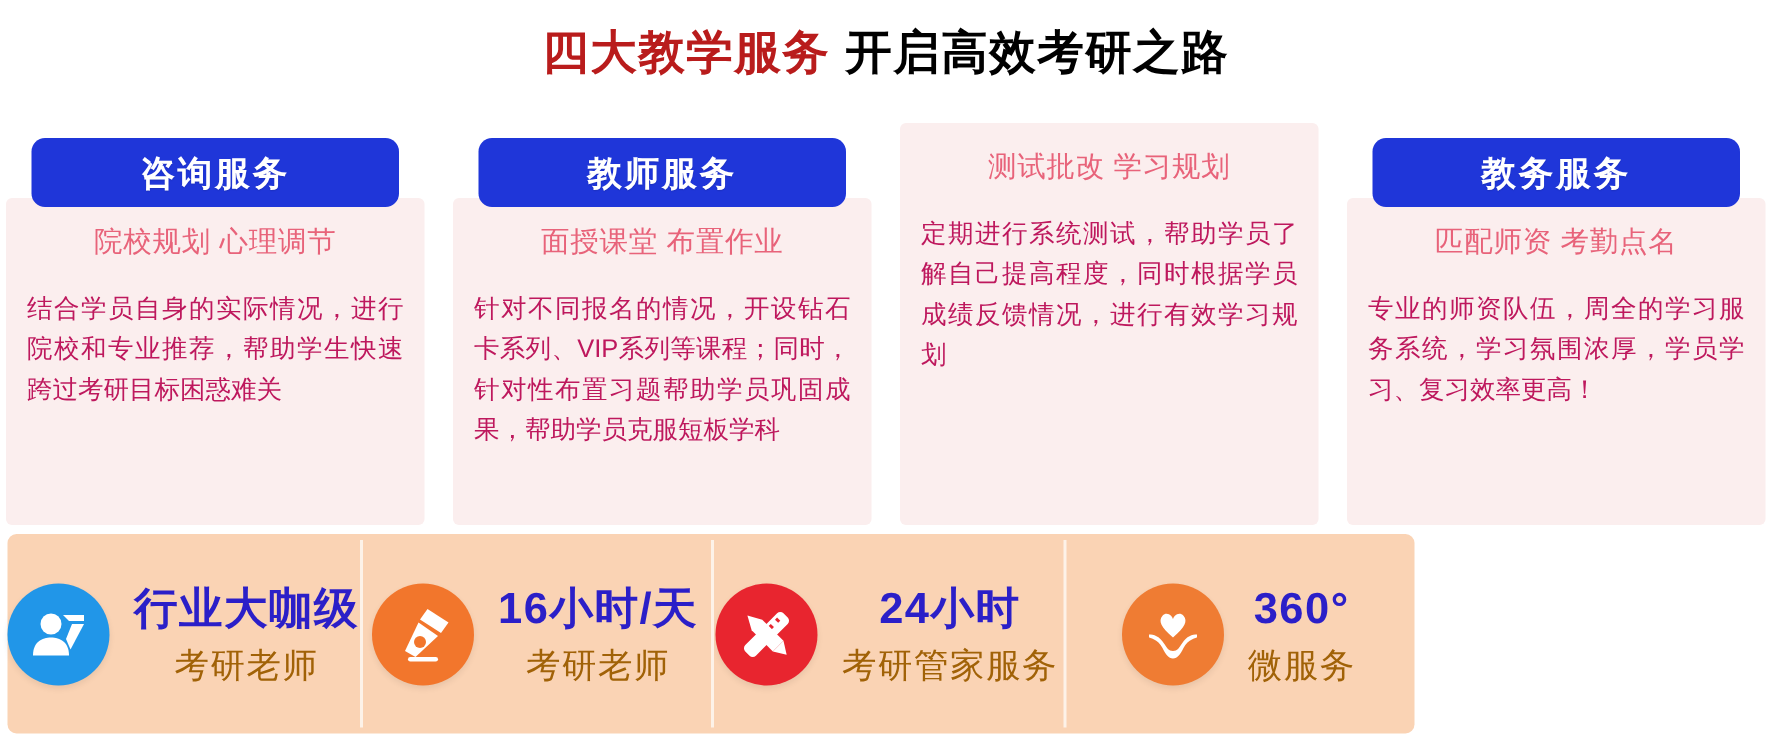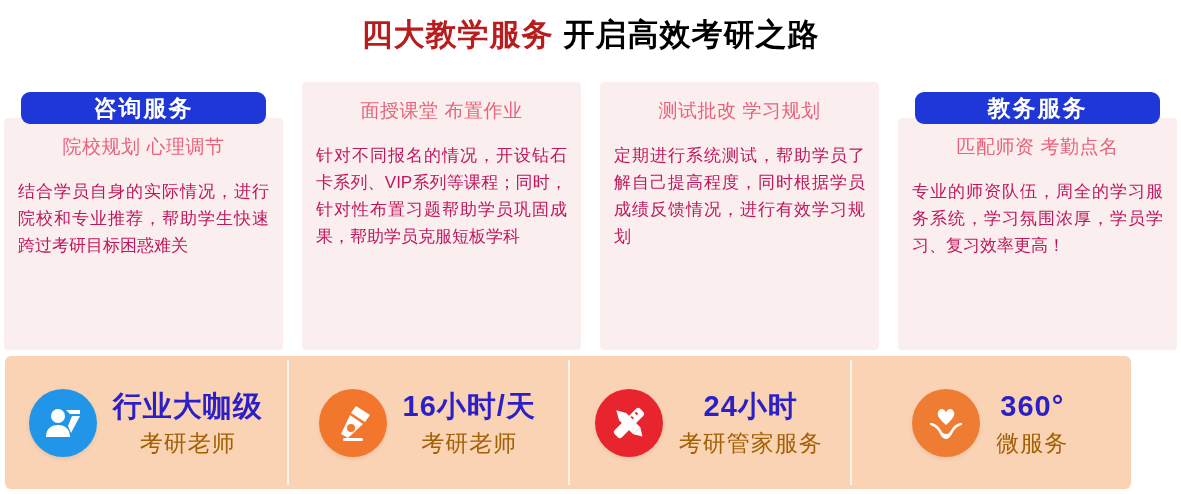--- a/index.html
+++ b/index.html
@@ -53,21 +53,21 @@
   }
   .card {
     width: 279px;
     display: flex;
     flex-direction: column;
     position: relative;
   }
   .card-header {
     background: #1f36d9;
     border-radius: 9px;
-    height: 32px;
+    height: 46px;
     margin: 4px 17px 0 17px;
     display: flex;
     align-items: center;
     justify-content: center;
     position: relative;
     z-index: 2;
   }
   .card-header-text {
     color: #ffffff;
     font-size: 23px;
@@ -98,21 +98,21 @@
     line-height: 1.58;
     text-align: justify;
     letter-spacing: 0px;
   }
 
   
   .bottom-bar {
     position: absolute;
     left: 5px;
     top: 356px;
-    width: 1126px;
+    width: 938px;
     height: 133px;
     background: #fad3b4;
     border-radius: 6px;
     display: flex;
     box-sizing: border-box;
   }
   .bottom-item {
     flex: 1;
     display: flex;
     align-items: center;
@@ -177,20 +177,23 @@
     <div class="card-header">
       <span class="card-header-text">咨询服务</span>
     </div>
     <div class="card-body">
       <div class="card-subtitle">院校规划 心理调节</div>
       <div class="card-text">结合学员自身的实际情况，进行院校和专业推荐，帮助学生快速跨过考研目标困惑难关</div>
     </div>
   </div>
 
   <div class="card">
+    <div class="card-header">
+      <span class="card-header-text">教师服务</span>
+    </div>
     <div class="card-body">
       <div class="card-subtitle">面授课堂 布置作业</div>
       <div class="card-text">针对不同报名的情况，开设钻石卡系列、VIP系列等课程；同时，针对性布置习题帮助学员巩固成果，帮助学员克服短板学科</div>
     </div>
   </div>
 
   <div class="card">
     <div class="card-body">
       <div class="card-subtitle">测试批改 学习规划</div>
       <div class="card-text">定期进行系统测试，帮助学员了解自己提高程度，同时根据学员成绩反馈情况，进行有效学习规划</div>

